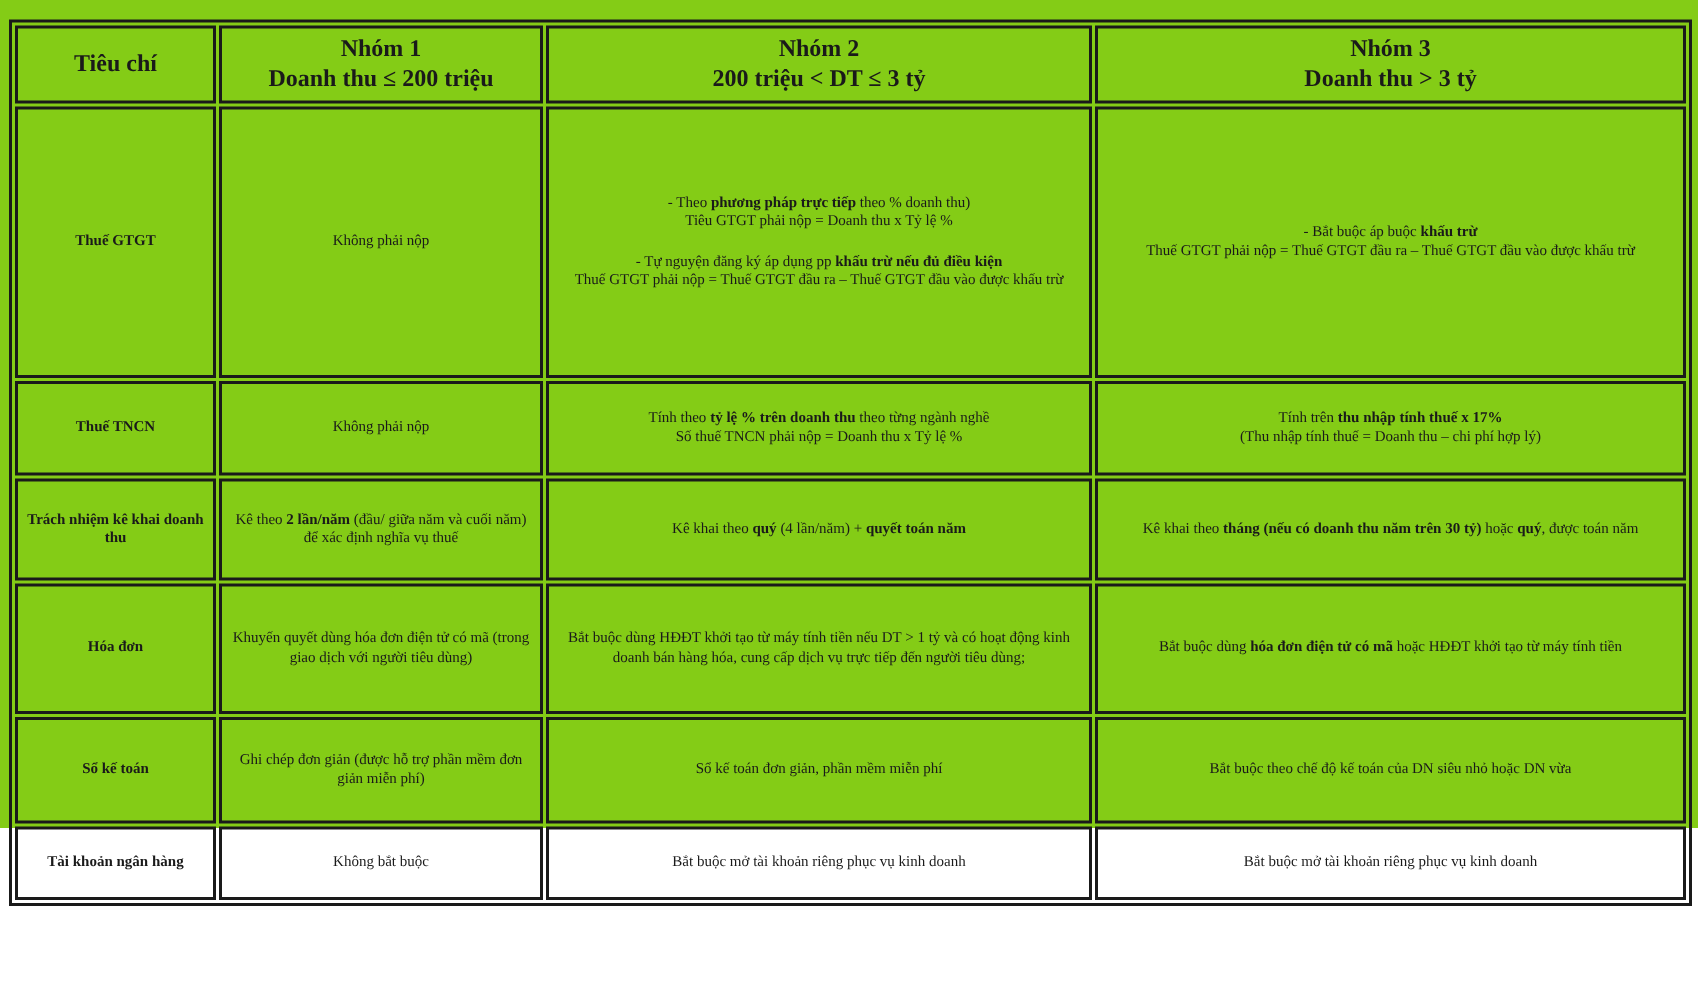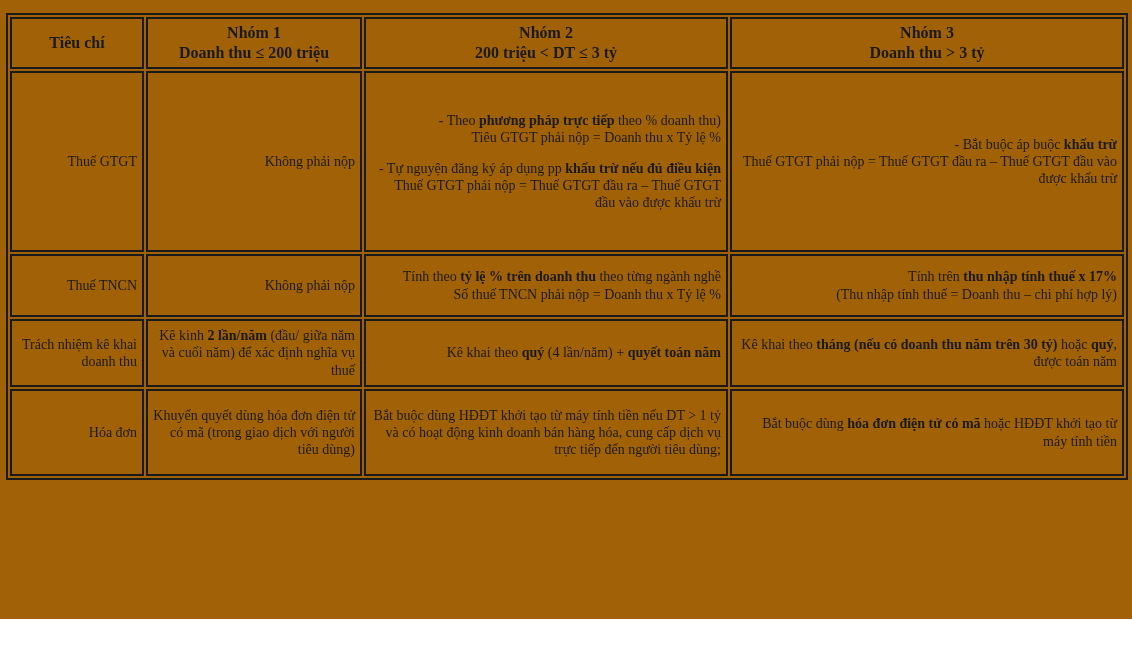--- a/index.html
+++ b/index.html
@@ -7,53 +7,53 @@
     background: #ffffff;
   }
   body {
     width: 1132px; height: 666px;
     overflow: hidden;
     font-family: "Liberation Serif", "DejaVu Serif", serif;
     color: #1a1a1a;
   }
   .page {
     position: relative;
-    width: 1132px; height: 619px;
-    background: #a16207;
+    width: 1132px; height: 552px;
+    background: #84cc16;
   }
   table.tax-table {
     position: absolute;
     left: 6px; top: 13px;
     width: 1122px;
     table-layout: fixed;
     border-collapse: separate;
     border-spacing: 2px;           
     border: 2px solid #1a1a1a;
   }
   col.c1 { width: 134px; }
   col.c2 { width: 216px; }
   col.c3 { width: 364px; }
   col.c4 { width: auto; }
   th, td {
     border: 2px solid #1a1a1a;
     padding: 2px 5px;
-    font-size: 14px;
+    font-size: 10px;
     line-height: 1.22;
     vertical-align: middle;
-    text-align: right;
+    text-align: center;
     overflow: hidden;
   }
   thead th {
     text-align: center;
     font-weight: 700;
     font-size: 16px;
     vertical-align: middle;
   }
   thead tr { height: 52px; }
-  td.criterion { font-weight: 400; }
+  td.criterion { font-weight: 700; }
   tbody tr:nth-child(1) { height: 181px; }
   tbody tr:nth-child(2) { height: 63px; }
   tbody tr:nth-child(3) { height: 68px; }
   tbody tr:nth-child(4) { height: 87px; }
   tbody tr:nth-child(5) { height: 71px; }
   tbody tr:nth-child(6) { height: 49px; }
   tbody tr:nth-child(7) { height: 46px; }
   .b { font-weight: 700; }
   .gap { display: block; height: 14px; }
 </style>
@@ -93,25 +93,37 @@
           <td><span> - Bắt buộc áp buộc </span><span class="b">khấu trừ</span><br><span>Thuế GTGT phải nộp =  Thuế GTGT đầu ra – Thuế GTGT đầu vào được khấu trừ</span></td>
         </tr>
         <tr>
           <td class="criterion">Thuế TNCN</td>
           <td><span>Không phải nộp</span></td>
           <td><span>Tính theo </span><span class="b">tỷ lệ % trên doanh thu</span><span> theo từng ngành nghề</span><br><span>Số thuế TNCN phải nộp = Doanh thu x Tỷ lệ %</span></td>
           <td><span>Tính trên </span><span class="b">thu nhập tính thuế x 17%</span><br><span>(Thu nhập tính thuế = Doanh thu – chi phí hợp lý)</span></td>
         </tr>
         <tr>
           <td class="criterion">Trách nhiệm kê khai doanh thu</td>
-          <td><span>Kê kinh </span><span class="b">2 lần/năm</span><span> (đầu/ giữa năm và cuối năm) để xác định nghĩa vụ thuế</span></td>
+          <td><span>Kê theo </span><span class="b">2 lần/năm</span><span> (đầu/ giữa năm và cuối năm) để xác định nghĩa vụ thuế</span></td>
           <td><span> Kê khai theo </span><span class="b">quý</span><span> (4 lần/năm) + </span><span class="b">quyết toán năm</span></td>
           <td><span>Kê khai theo </span><span class="b">tháng (nếu có doanh thu năm trên 30 tỷ)</span><span> hoặc </span><span class="b">quý</span><span>, được toán năm</span></td>
         </tr>
         <tr>
           <td class="criterion">Hóa đơn</td>
           <td><span>Khuyến quyết dùng hóa đơn điện tử có mã (trong giao dịch với người tiêu dùng)</span></td>
           <td><span>Bắt buộc dùng HĐĐT khởi tạo từ máy tính tiền nếu DT &gt; 1 tỷ và có hoạt động kinh doanh bán hàng hóa, cung cấp dịch vụ trực tiếp đến người tiêu dùng;</span></td>
           <td><span>Bắt buộc dùng </span><span class="b">hóa đơn điện tử có mã</span><span> hoặc HĐĐT khởi tạo từ máy tính tiền</span></td>
         </tr>
+        <tr>
+          <td class="criterion">Sổ kế toán</td>
+          <td><span>Ghi chép đơn giản (được hỗ trợ phần mềm đơn giản miễn phí)</span></td>
+          <td><span>Sổ kế toán đơn giản, phần mềm miễn phí</span></td>
+          <td><span>Bắt buộc theo chế độ kế toán của DN siêu nhỏ hoặc DN vừa</span></td>
+        </tr>
+        <tr>
+          <td class="criterion">Tài khoản ngân hàng</td>
+          <td><span>Không bắt buộc</span></td>
+          <td><span>Bắt buộc mở tài khoản riêng phục vụ kinh doanh</span></td>
+          <td><span>Bắt buộc mở tài khoản riêng phục vụ kinh doanh</span></td>
+        </tr>
       </tbody>
   </table>
 </div>
 
 </body></html>

